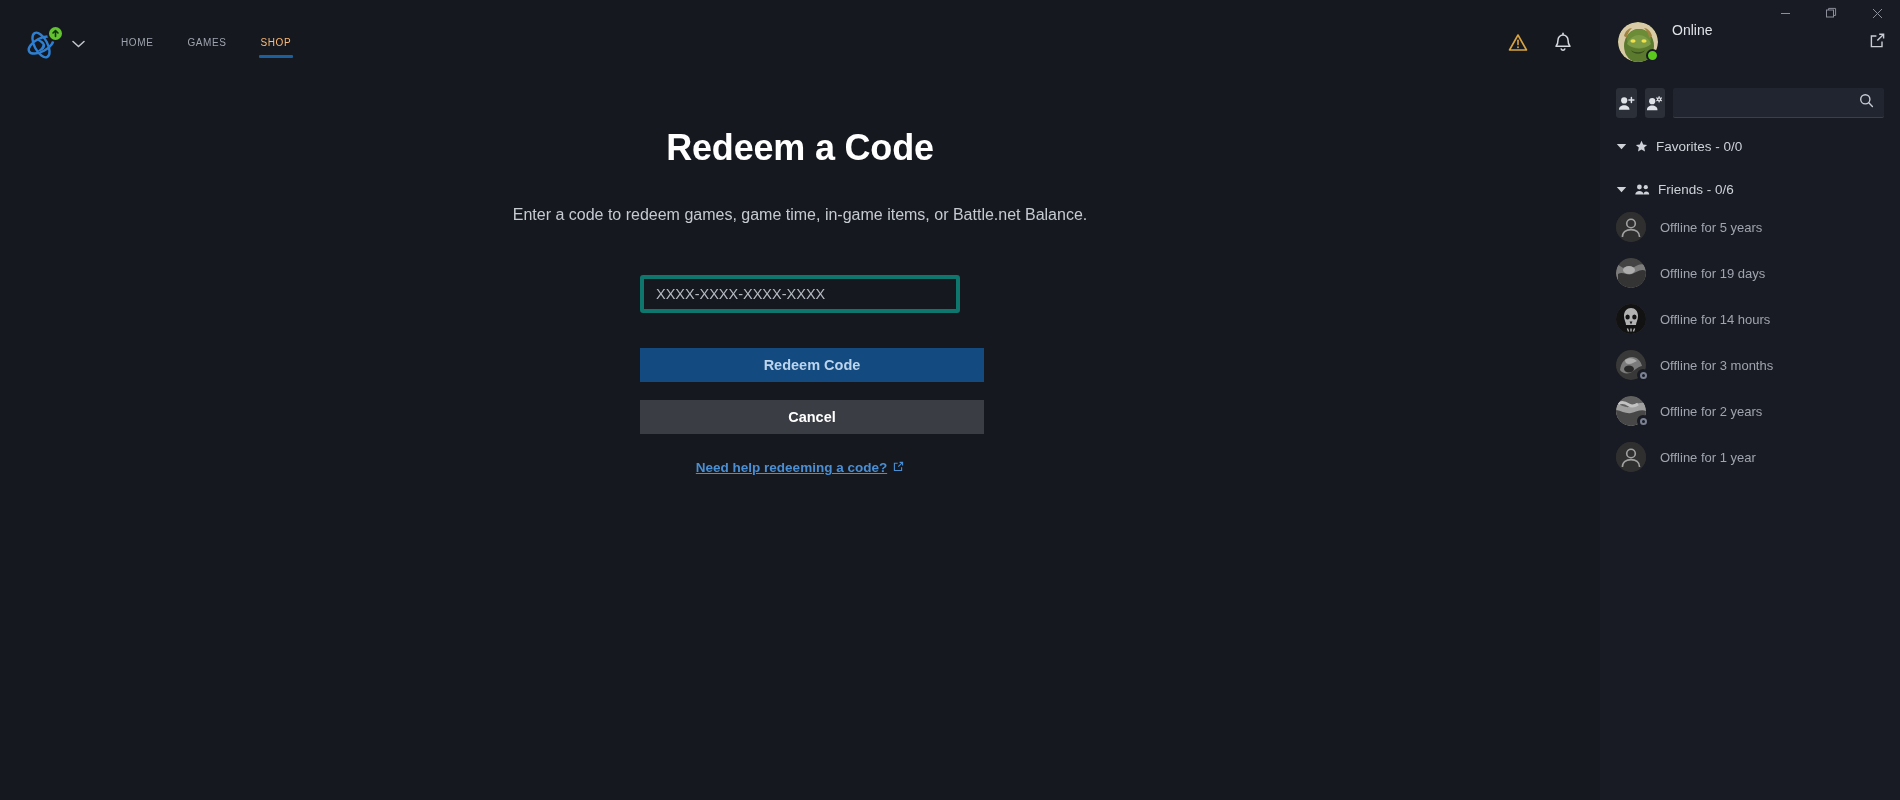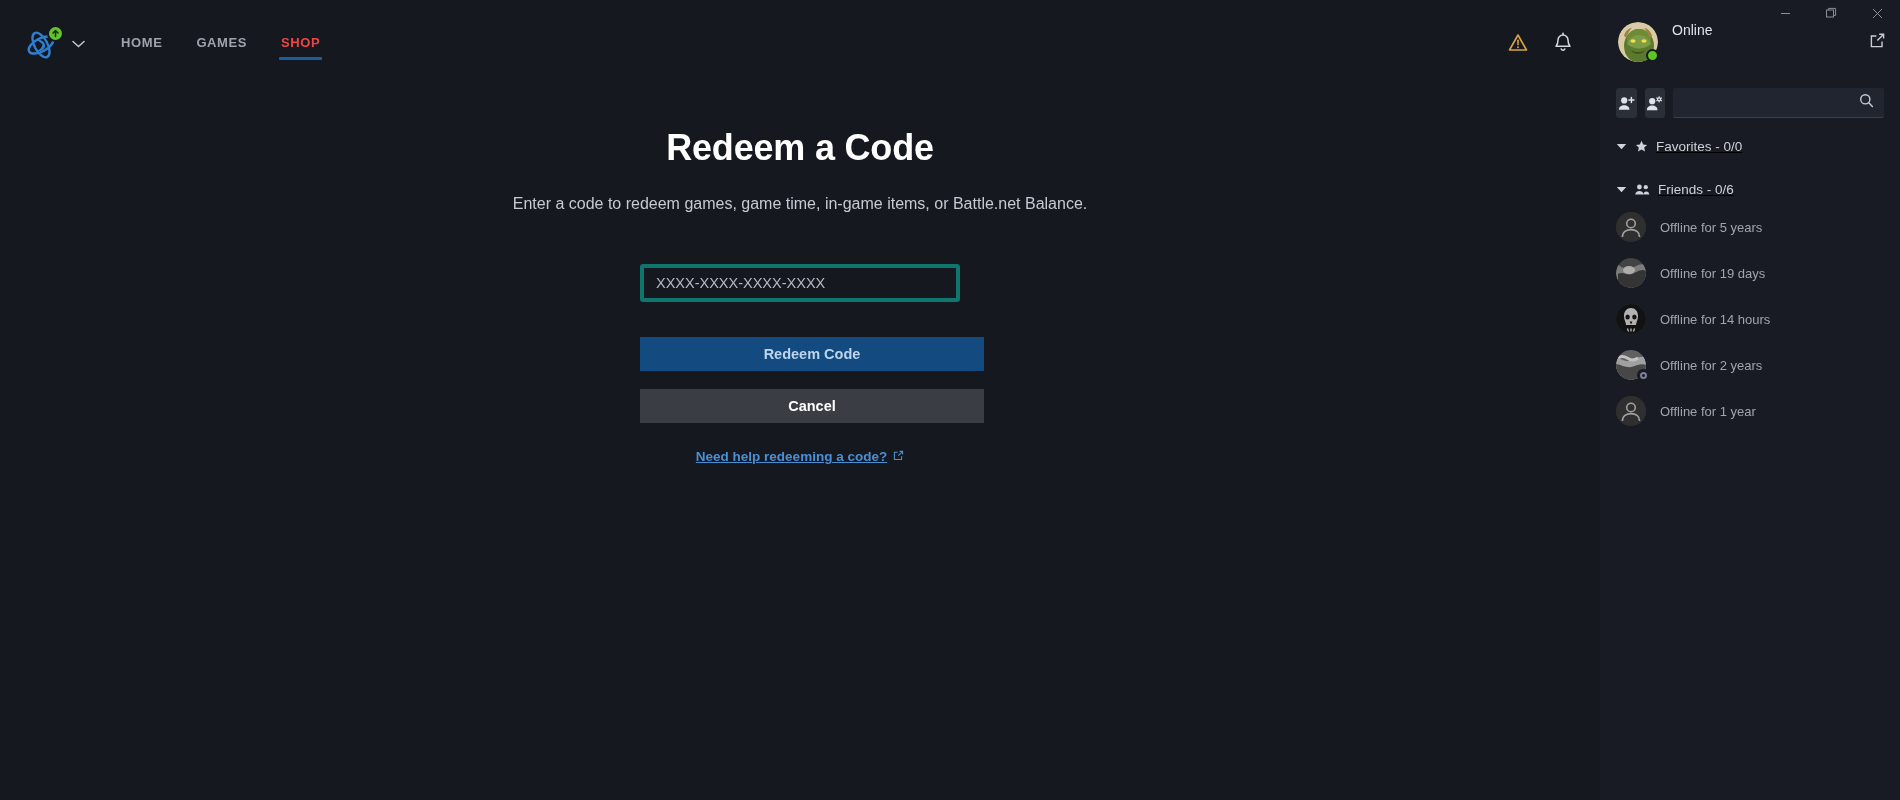--- a/index.html
+++ b/index.html
@@ -32,45 +32,45 @@
   .logo { position: relative; width: 38px; height: 34px; }
   .badge {
     position: absolute; right: -2px; top: -2px;
     width: 17px; height: 17px; border-radius: 50%;
     background: #63c132; border: 2px solid #15181f;
     display: flex; align-items: center; justify-content: center;
   }
   .chev { color: #c3c6cc; display: flex; }
   .navlinks { display: flex; align-items: center; gap: 30px; }
   .navlink {
-    position: relative; font-size: 13px; font-weight: 700; letter-spacing: .6px;
+    position: relative; font-size: 10px; font-weight: 400; letter-spacing: .6px;
     color: #9ea3ad; padding: 6px 2px 10px; cursor: pointer;
   }
-  .navlink.active { color: #ef4444; }
+  .navlink.active { color: #fdba74; }
   .navlink.active::after {
     content: ""; position: absolute; left: 0; right: 0; bottom: 0;
     height: 3px; background: #1c5f9e; border-radius: 1px;
   }
 
   .top-right-icons {
     position: absolute; top: 32px; left: 1508px;
     display: flex; align-items: center; gap: 26px;
   }
   .ticon { cursor: pointer; display: flex; }
 
   
   .main {
     position: absolute; top: 88px; left: 0; width: 1600px; height: 712px;
     display: flex; flex-direction: column; align-items: center;
   }
   .page-title {
     margin-top: 39px; font-size: 36px; font-weight: 700; color: #ffffff; letter-spacing: -.2px;
   }
   .page-sub {
-    margin-top: 26px; font-size: 16px; color: #c6cad1; font-weight: 400;
+    margin-top: 37px; font-size: 16px; color: #c6cad1; font-weight: 400;
   }
   .form { margin-top: 51px; width: 320px; }
   .code-input {
     width: 320px; height: 38px; background: #15181f;
     border: 4px solid #0f766e; border-radius: 3px;
     color: #e6e8ec; font-size: 14.5px; padding: 0 12px;
     font-family: "Liberation Sans", sans-serif; outline: none;
   }
   .code-input::placeholder { color: #b5b9c1; }
   .btn {
@@ -115,21 +115,21 @@
     display: flex; align-items: center; padding: 0 10px;
   }
   .sb-search input {
     flex: 1; background: transparent; border: none; outline: none;
     color: #d6d9de; font-size: 13px; font-family: "Liberation Sans", sans-serif;
   }
   .sb-search input::placeholder { color: #7b808a; }
 
   .group {
     display: flex; align-items: center; gap: 8px; padding: 0 16px;
-    height: 30px; margin-top: 13px; cursor: pointer; text-decoration: underline;
+    height: 30px; margin-top: 13px; cursor: pointer;
   }
   .group .gchev { color: #cfd2d8; display: flex; }
   .group .gicon { color: #cfd2d8; display: flex; }
   .group .glabel { font-size: 13.5px; color: #cdd1d8; }
 
   .friend {
     display: flex; align-items: center; gap: 14px; padding: 0 16px;
     height: 46px; cursor: pointer;
   }
   .f-avatar-wrap { position: relative; width: 30px; height: 30px; flex: 0 0 30px; }
@@ -377,20 +377,41 @@
             <ellipse cx="18.4" cy="13" rx="2.2" ry="2.6" fill="#141517"></ellipse>
             <path d="M13.6 17.4h2.8l-1.4 3z" fill="#141517"></path>
             <path d="M11 22h8v2h-8z" fill="#141517"></path>
             <path d="M11.4 24.5l1.2 3M15 24.5v3M18.6 24.5l-1.2 3" stroke="#cfd2d6" stroke-width="1.4"></path>
           </g>
         </svg>
       </div>
       <div class="f-status">Offline for 14 hours</div>
     </div>
 
+    <div class="friend">
+      <div class="f-avatar-wrap">
+        <svg class="f-avatar" viewBox="0 0 30 30">
+          <defs>
+              <clipPath id="f4">
+                <circle cx="15" cy="15" r="15"></circle>
+              </clipPath>
+            </defs>
+          <g clip-path="url(#f4)">
+            <rect width="30" height="30" fill="#3e4249"></rect>
+            <path d="M4 20c1-8 6-13 12-13 5 0 9 4 10 9-5 1-8 5-12 7-4 1-8 0-10-3z" fill="#8d9198"></path>
+            <path d="M9 10c4-3 9-2 12 1-3 1-5 3-8 3s-4-2-4-4z" fill="#c6c9ce"></path>
+            <ellipse cx="13" cy="19" rx="5" ry="3.5" fill="#2c3036"></ellipse>
+          </g>
+        </svg>
+        <div class="off-ring">
+            <i></i>
+          </div>
+      </div>
+      <div class="f-status">Offline for 3 months</div>
+    </div>
 
     <div class="friend">
       <div class="f-avatar-wrap">
         <svg class="f-avatar" viewBox="0 0 30 30">
           <defs>
               <clipPath id="f5">
                 <circle cx="15" cy="15" r="15"></circle>
               </clipPath>
             </defs>
           <g clip-path="url(#f5)">

